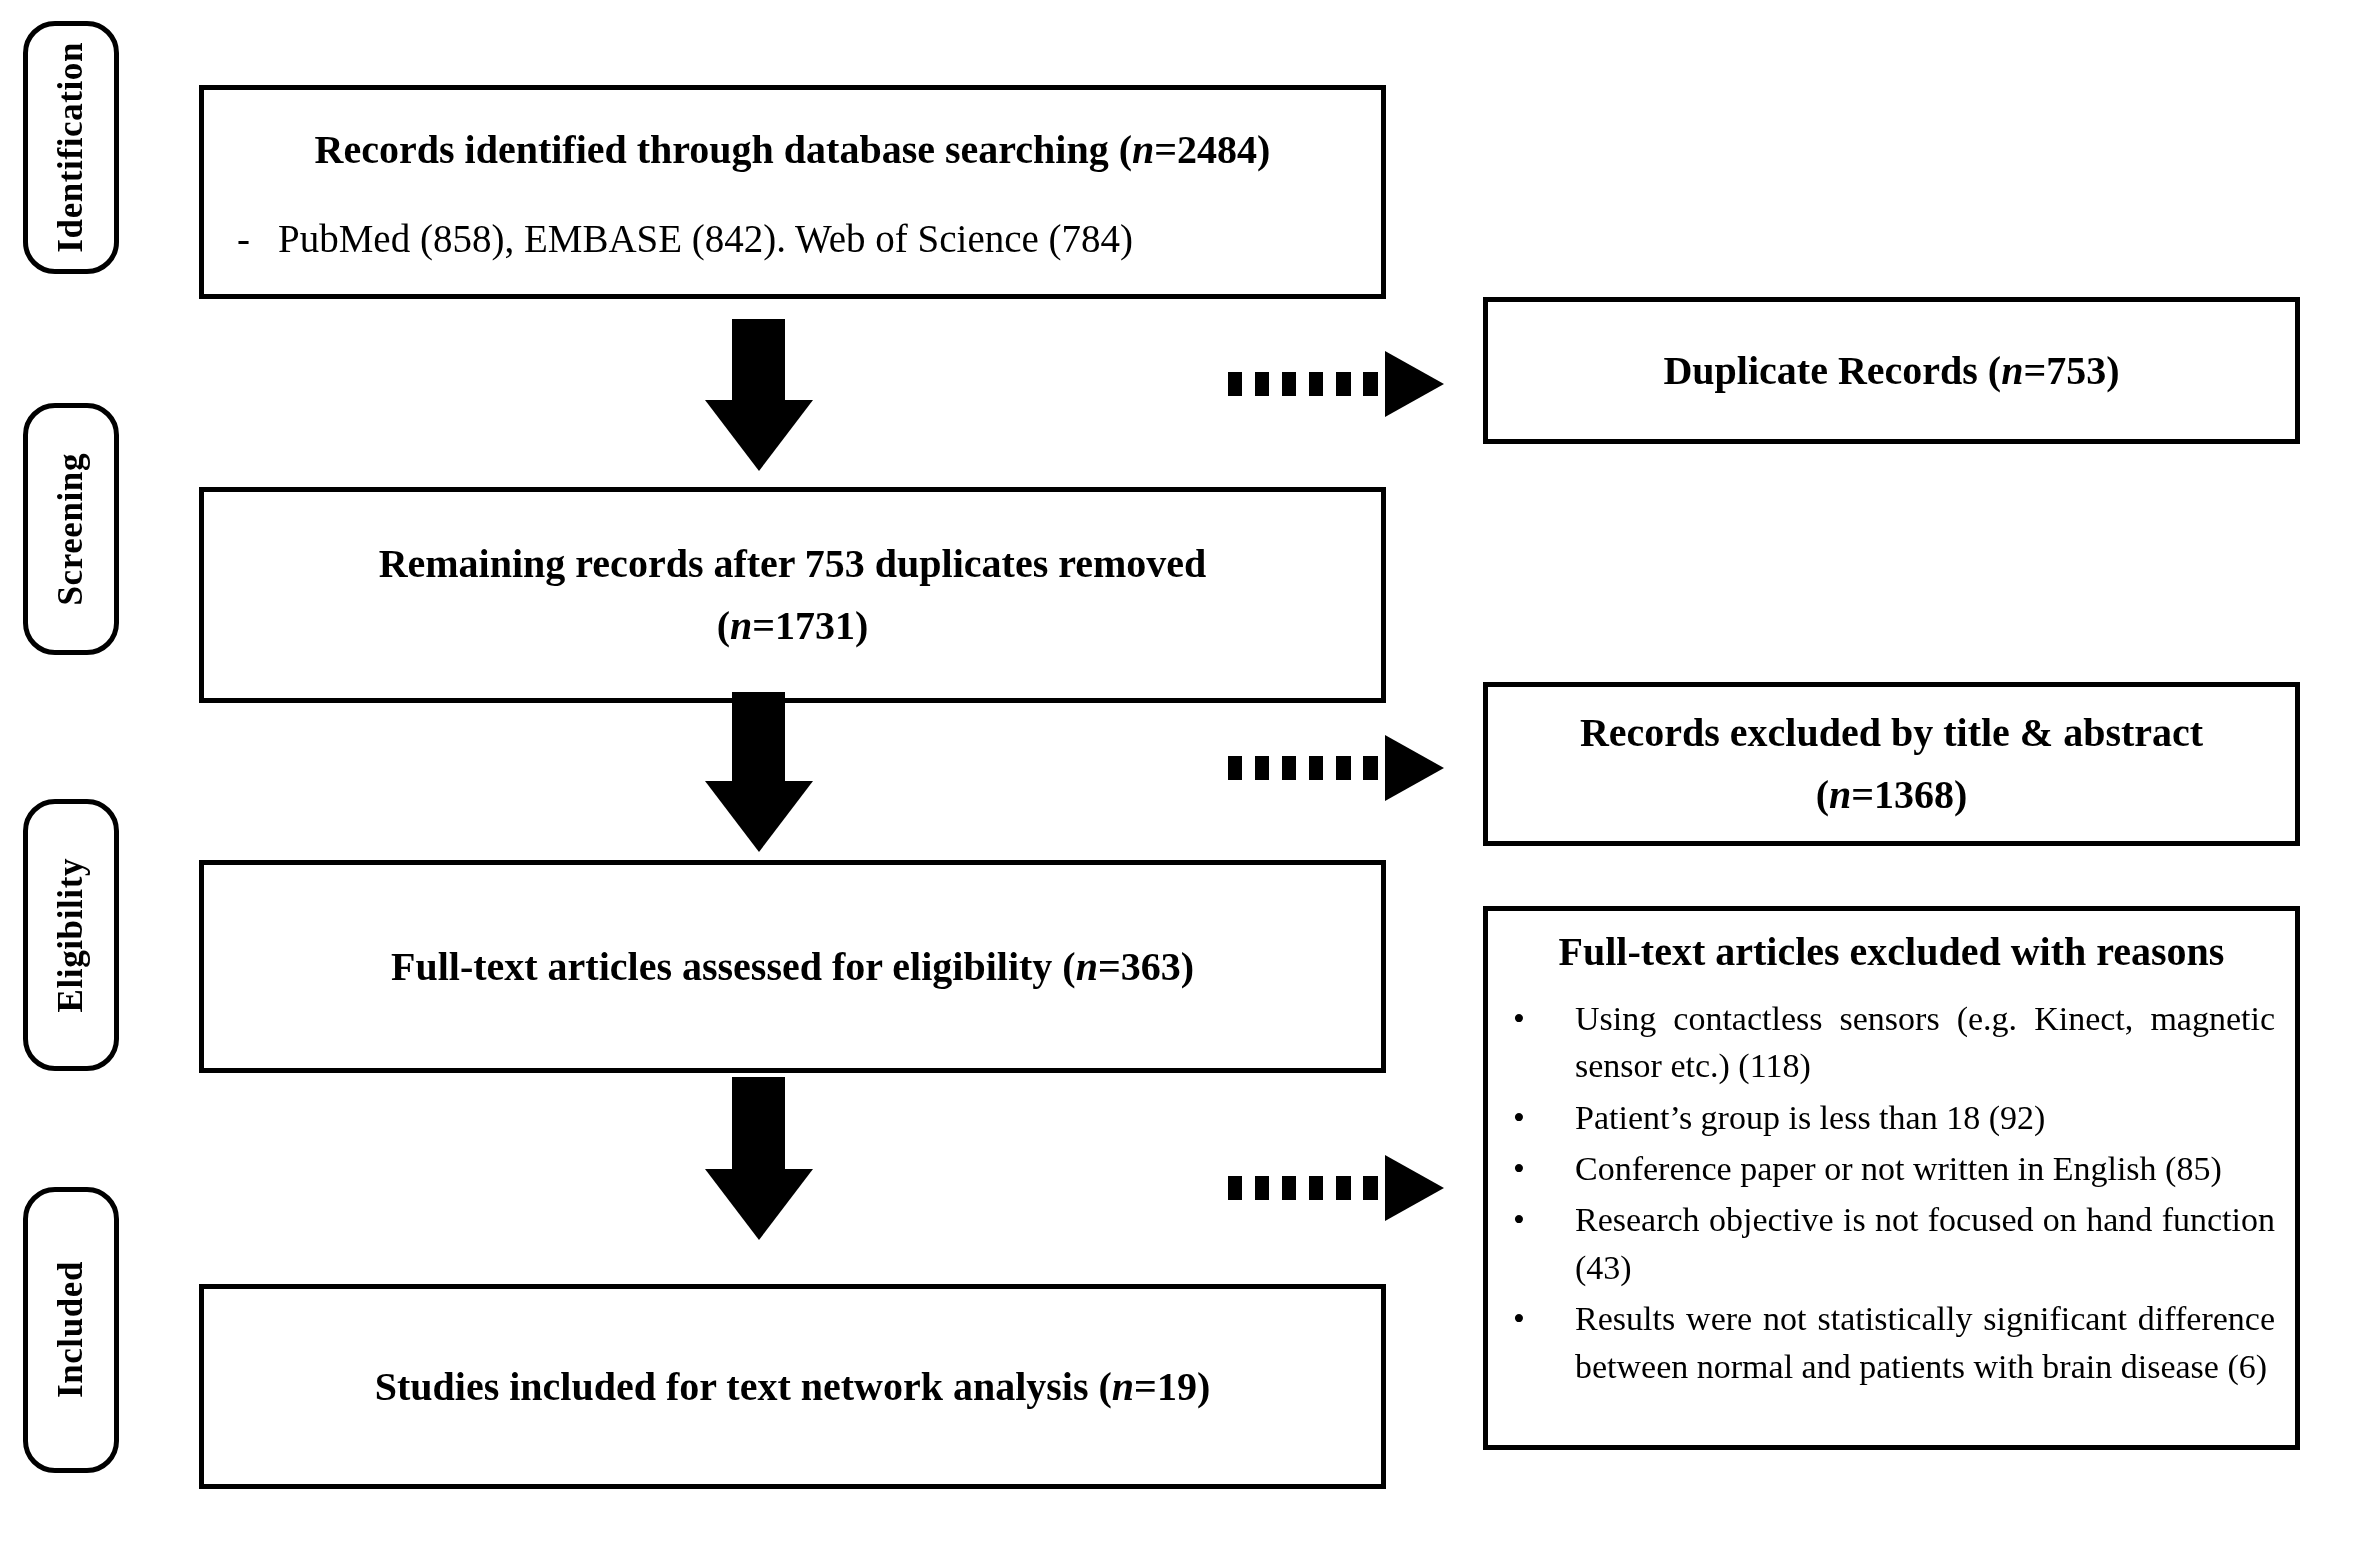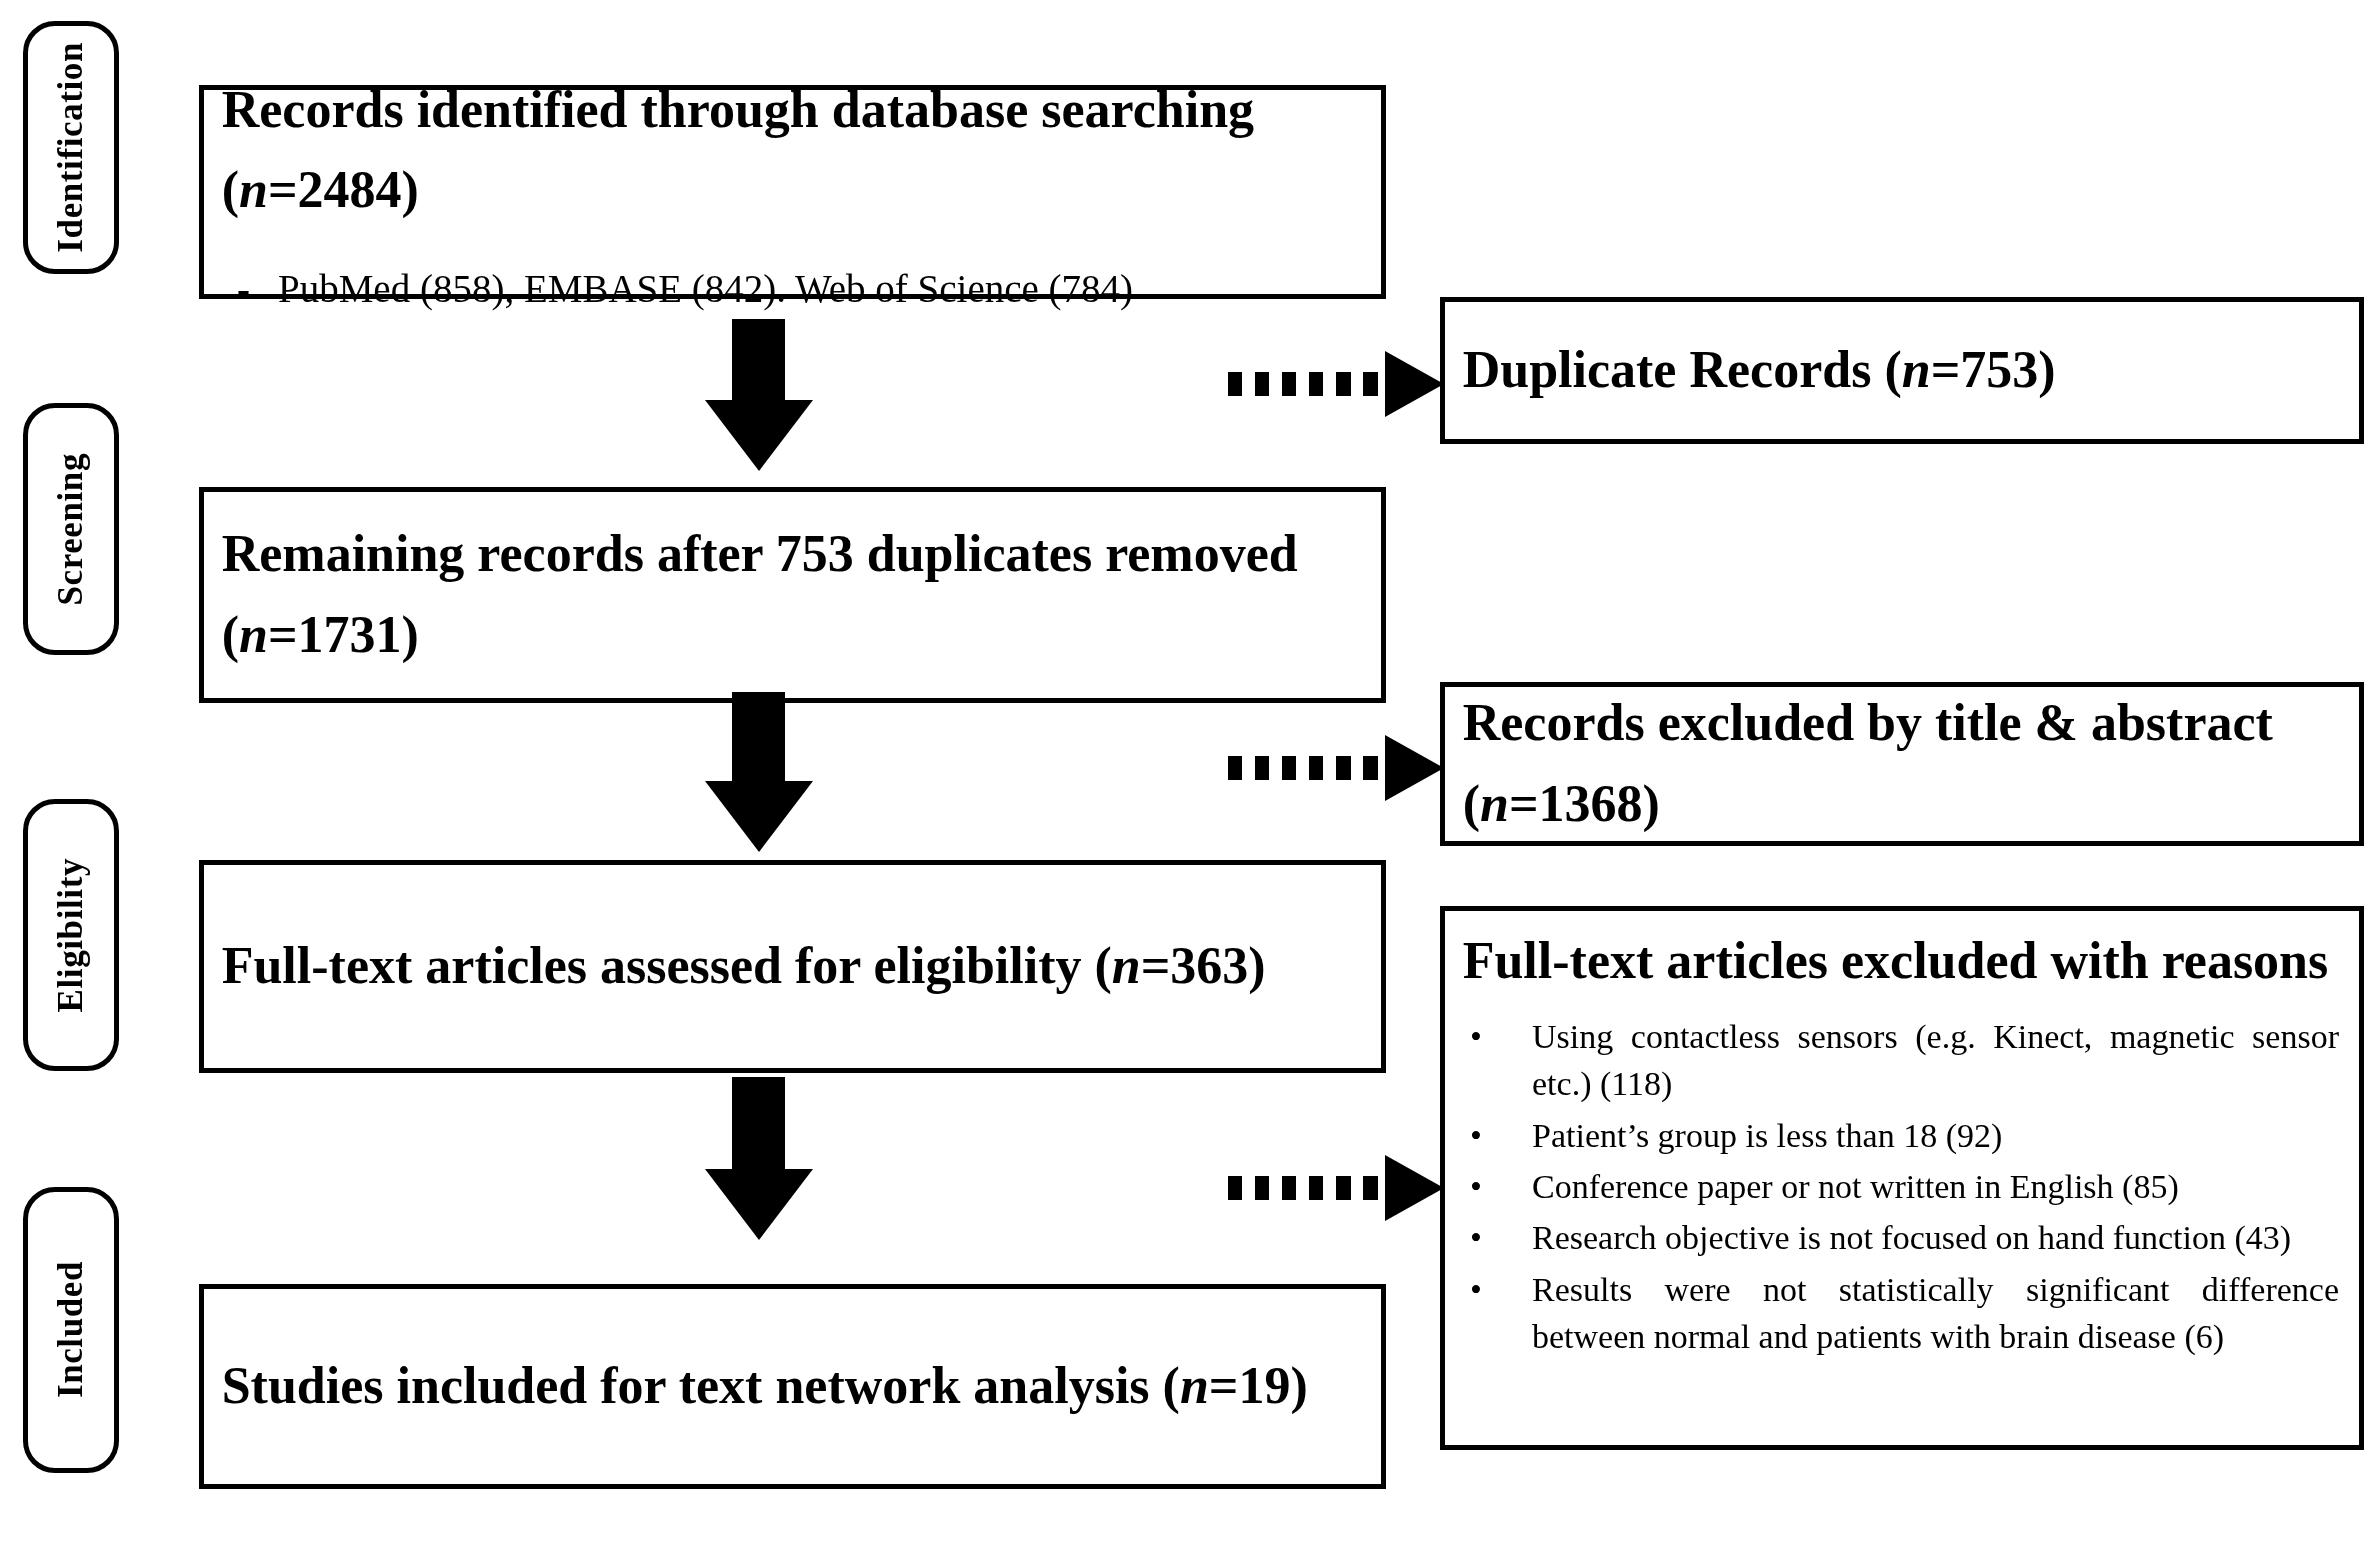--- a/index.html
+++ b/index.html
@@ -43,26 +43,27 @@
   .box {
     position: absolute;
     background: #fff;
     border: 5.7px solid #000;
     box-sizing: border-box;
     display: flex;
     flex-direction: column;
     justify-content: center;
   }
   .main-box { left: 199px; width: 1187px; }
-  .side-box { left: 1440px; width: 924px; }
+  .side-box { left: 1483px; width: 817px; }
 
   .title {
     font-weight: bold;
-    font-size: 52px;
+    font-size: 40px;
     line-height: 1.55;
+    text-align: center;
     padding: 0 17.7px;
   }
   .detail {
     font-size: 39px;
     line-height: 1.3;
     text-align: left;
     padding: 33px 19px 0 33px;
     display: flex;
   }
   .detail .marker { flex: none; margin-right: 28px; }

